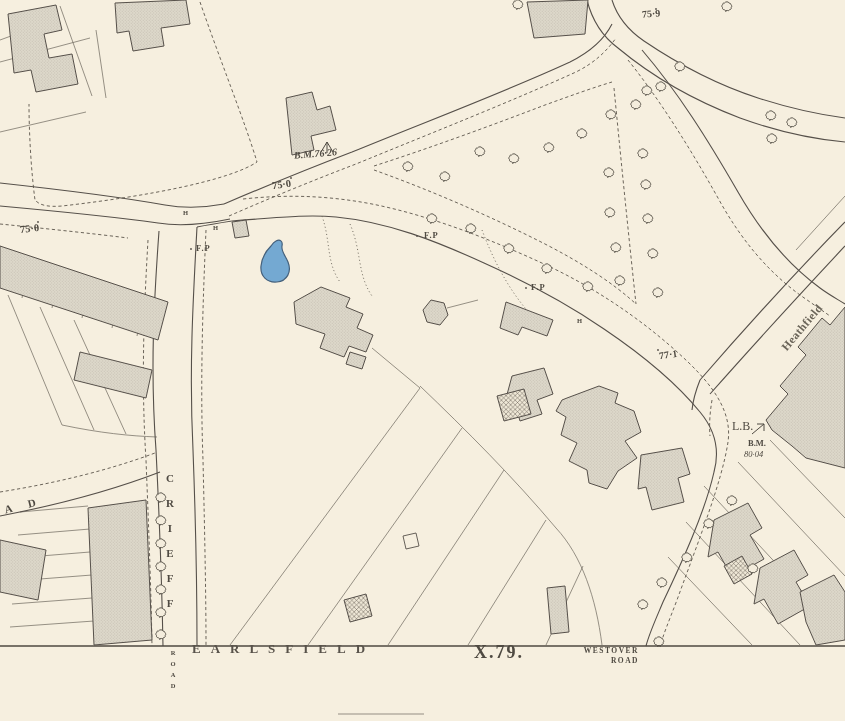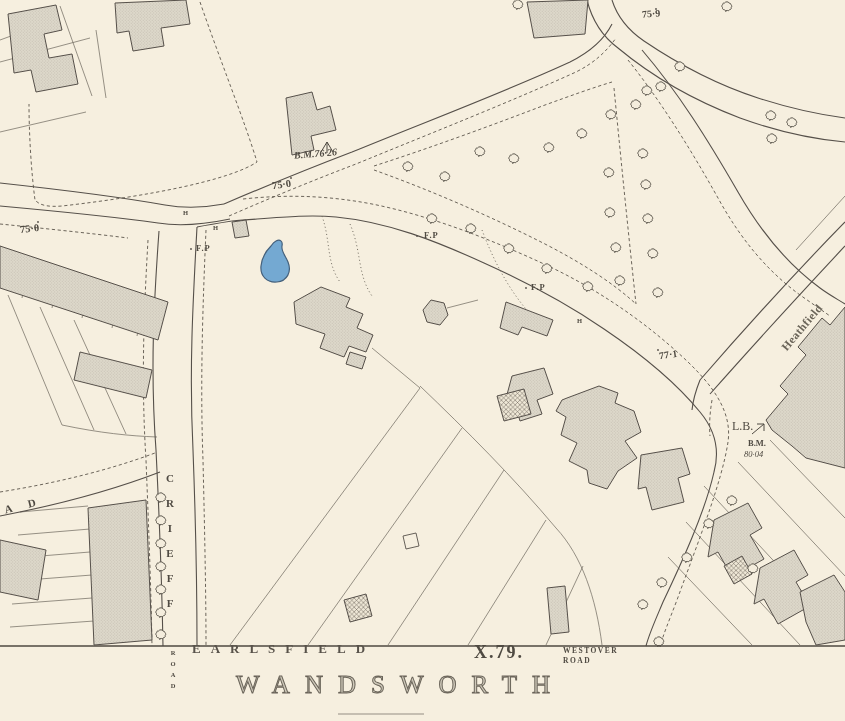--- a/index.html
+++ b/index.html
@@ -25,21 +25,21 @@
   .pond{fill:var(--pond-fill,#74a9d2);stroke:var(--pond-outline,#44607b);stroke-width:1.2;}
   .border{fill:none;stroke:#4e4941;stroke-width:1.6;}
   .lbl{position:absolute;color:var(--label-ink,#4f4a42);white-space:nowrap;line-height:1;}
   .vtext{writing-mode:vertical-rl;text-orientation:upright;}
   .crieff{left:164px;top:472px;font-size:11px;letter-spacing:13px;font-weight:600;}
   .crieffroad{left:169px;top:649px;font-size:6.5px;letter-spacing:4px;font-weight:600;}
   .earlsfield{left:192px;top:642px;font-size:13px;letter-spacing:10px;font-weight:600;color:#58524a;}
   .x79{left:474px;top:643px;font-size:18px;letter-spacing:2px;font-weight:600;}
   .wandsworth{left:236px;top:672px;font-size:25px;letter-spacing:15px;color:#cfc9ba;
               -webkit-text-stroke:1px #6b655a;}
-  .westover{left:563px;top:646px;width:76px;text-align:left;}
+  .westover{left:563px;top:646px;width:76px;text-align:right;}
   .westover div{font-size:7.5px;letter-spacing:1.5px;font-weight:600;line-height:1.3;}
   .hmark{font-size:6.5px;font-weight:700;}
 </style>
 </head>
 <body>
 
 <div id="map">
 <svg width="845" height="721" viewBox="0 0 845 721">
   <defs>
     <pattern id="stipple" width="3" height="3" patternUnits="userSpaceOnUse">
@@ -247,17 +247,16 @@
   <div class="lbl" style="left:744px;top:450px;font-size:8.5px;font-weight:400;font-style:italic">80·04</div>
   <div class="lbl vtext crieff">CRIEFF</div>
   <div class="lbl vtext crieffroad">ROAD</div>
   <div class="lbl" style="left:4px;top:500px;transform:rotate(-14deg);font-size:11px;font-weight:600;letter-spacing:7px">A D</div>
   <div class="lbl earlsfield">EARLSFIELD</div>
   <div class="lbl x79">X.79.</div>
   <div class="lbl westover">
     <div>WESTOVER</div>
     <div>ROAD</div>
   </div>
-  <div class="lbl wandsworth">WANDSWORTH</div>
   <div class="lbl hmark" style="left:183px;top:210px">H</div>
   <div class="lbl hmark" style="left:213px;top:225px">H</div>
   <div class="lbl hmark" style="left:577px;top:318px">H</div>
 </div>
 
 </body></html>

